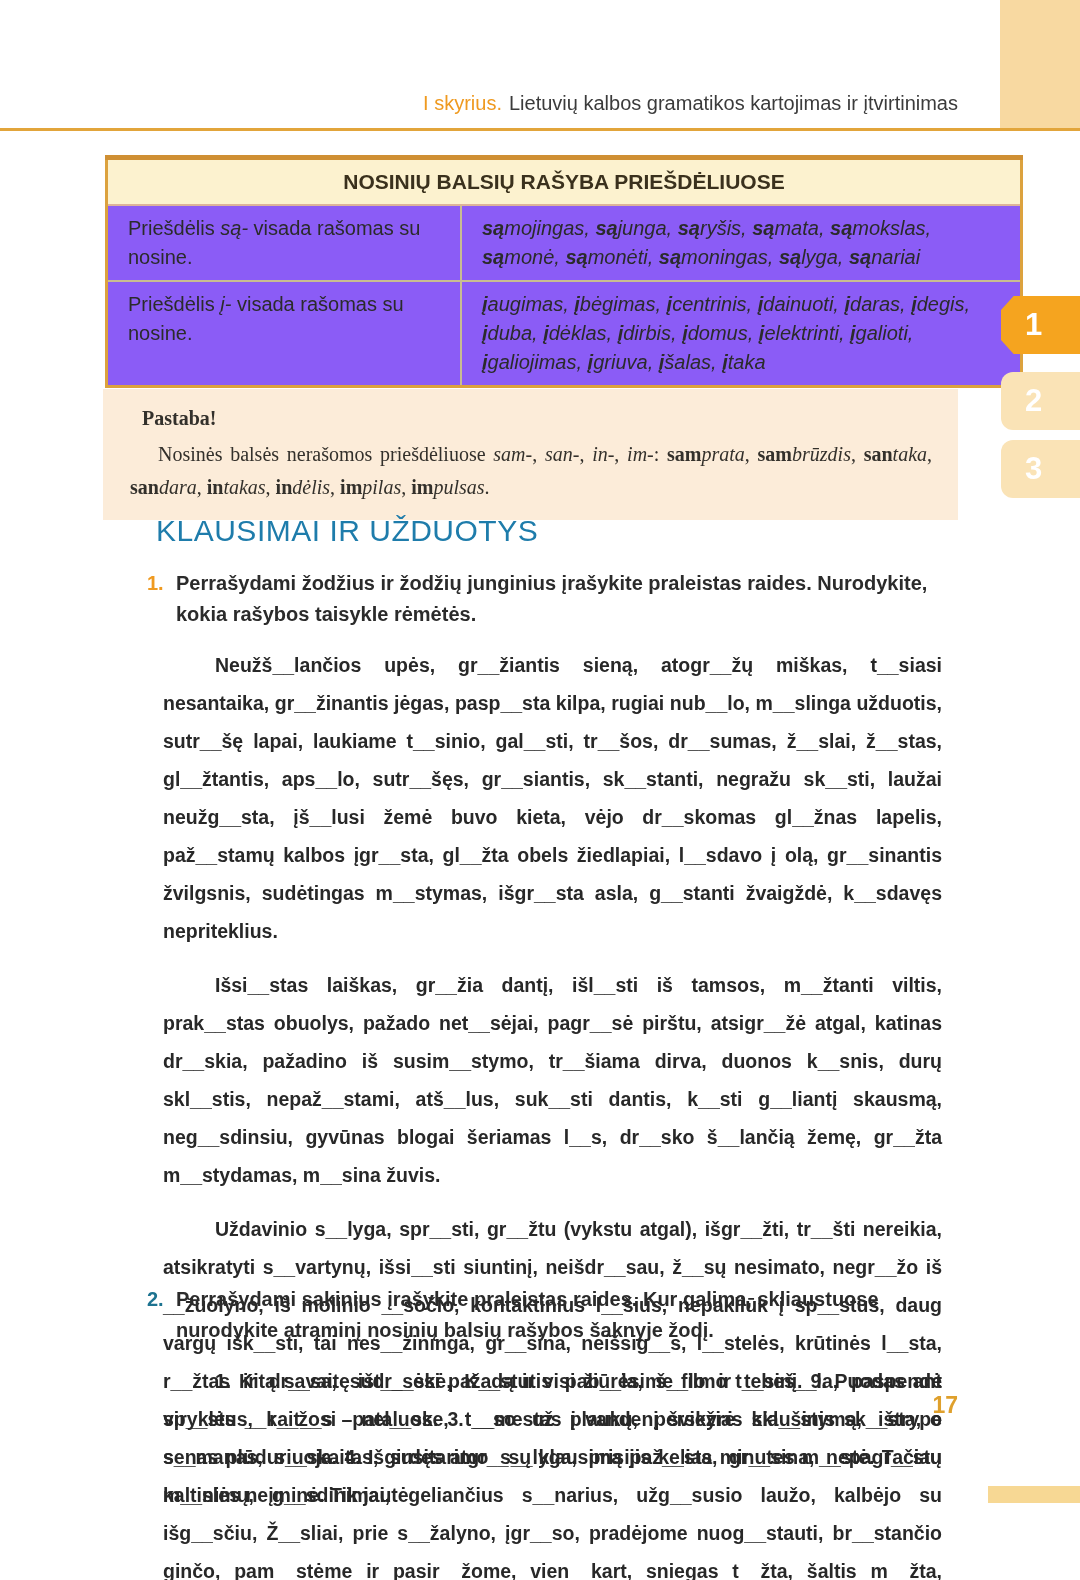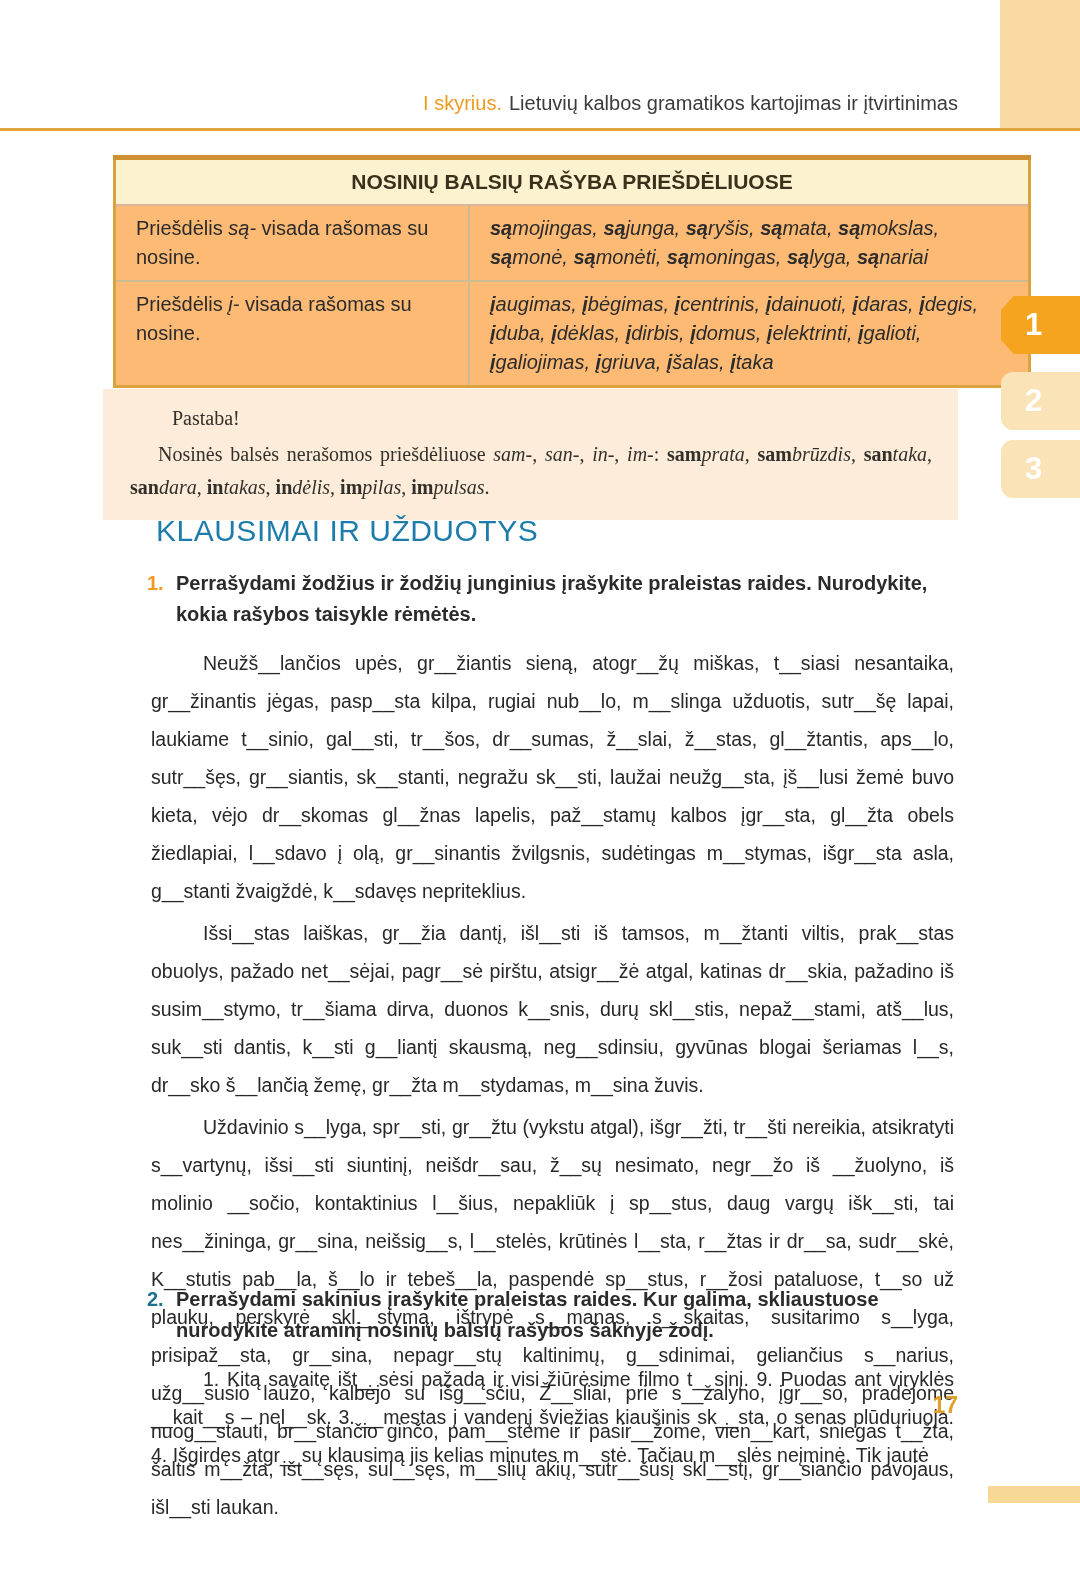--- a/index.html
+++ b/index.html
@@ -12,22 +12,22 @@
   .ri{font-style:italic;}
 
   
   .corner-block{position:absolute;top:0;right:0;width:80px;height:128px;background:var(--corner_block,#f8d9a1);}
   .header-rule{position:absolute;top:128px;left:0;width:1080px;height:3px;background:var(--accent_gold,#e2a53b);}
   .running-head{position:absolute;top:92px;left:105px;width:853px;text-align:right;font-size:20px;color:#3b3b3b;}
   .running-head .chapter{color:var(--accent_orange,#ef9a20);font-weight:400;margin-right:7px;}
 
   
   .rules-table{
-    position:absolute;left:113px;top:155px;width:918px;border-collapse:collapse;
-    border:3px solid #dca23e;border-top:5px solid #cf8f33;background:#fdba74;
+    position:absolute;left:105px;top:155px;width:918px;border-collapse:collapse;
+    border:3px solid #dca23e;border-top:5px solid #cf8f33;background:#8b5cf6;
     font-size:20px;
   }
   .rules-table .title-row td{
     background:var(--table_header_bg,#fcf2cf);text-align:center;font-weight:700;color:#3a311d;
     padding:10px 8px;border-bottom:2px solid #ddb39a;font-size:21px;
   }
   .rules-table th{
     background:var(--table_header_bg,#fcf2cf);text-align:left;font-weight:700;color:#2e2a1c;
     padding:7px 20px;border-bottom:2px solid #c9bd91;
   }
@@ -38,39 +38,39 @@
   .rules-table .body-row+.body-row td{border-top:2px solid #c9bd91;}
   .rules-table .rule-col{width:312px;}
   .rules-table .examples{font-style:italic;}
 
   
   .note-box{
     position:absolute;left:103px;top:389px;width:855px;box-sizing:border-box;
     background:var(--note_bg,#fcecd9);padding:13px 26px 16px 27px;
     font-family:"Liberation Serif",serif;font-size:20px;color:#33302b;line-height:33px;
   }
-  .note-title{font-weight:400;margin-left:42px;}
+  .note-title{font-weight:700;margin-left:12px;}
   .note-body{text-align:justify;text-indent:28px;margin-top:3px;}
 
   
   .section-title{
     position:absolute;left:156px;top:514px;font-size:30px;font-weight:400;
     color:var(--section_blue,#1e7cab);letter-spacing:0.5px;
   }
 
   
   .exercise{position:absolute;left:147px;width:811px;}
   .ex-1{top:568px;}
   .ex-2{top:1284px;}
   .ex-head{position:relative;padding-left:29px;font-weight:700;font-size:20px;line-height:31px;color:#2b2b2b;text-align:left;}
   .ex-num{position:absolute;left:0;top:0;font-weight:700;}
   .ex-1 .ex-num{color:var(--accent_orange,#ef9a20);}
   .ex-2 .ex-num{color:var(--exercise2_teal,#1d7390);}
   .ex-body{margin-top:14px;}
-  .ex-para{margin:4px;text-align:justify;text-indent:52px;font-size:19.5px;line-height:38px;color:#282828;}
+  .ex-para{margin:16px;text-align:justify;text-indent:52px;font-size:19.5px;line-height:38px;color:#282828;font-weight:bold;}
 
   
   .side-tab{
     position:absolute;right:0;width:79px;height:58px;
     background:var(--tab_inactive,#fae3b6);border-radius:12px 0 0 12px;
     color:#ffffff;font-weight:700;font-size:31px;line-height:58px;text-align:center;
     cursor:pointer;
   }
   .side-tab span{display:inline-block;margin-right:14px;}
   .tab-1{top:296px;background:var(--tab_active,#f5a41f);border-radius:0;

